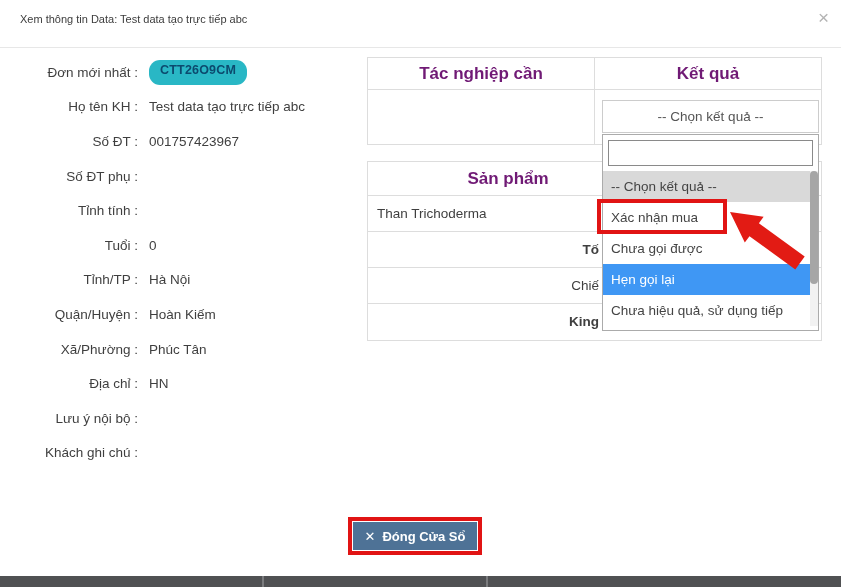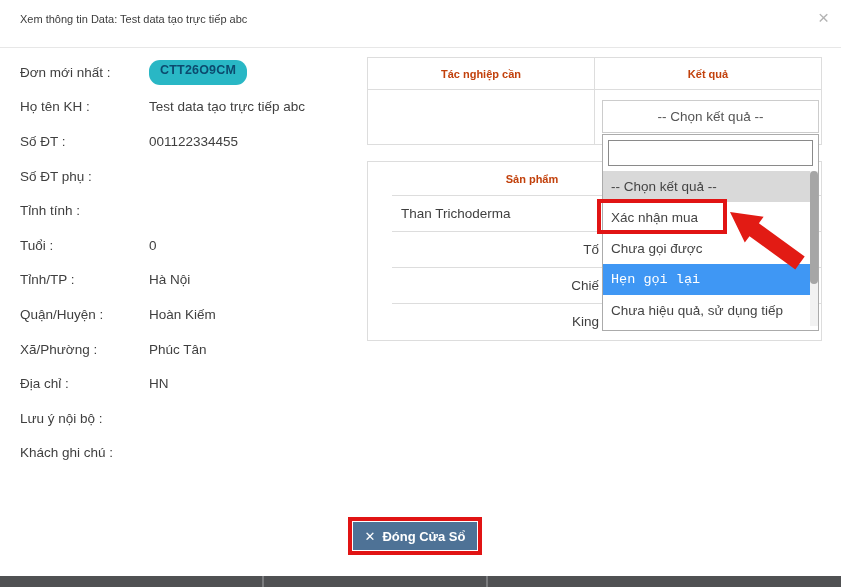--- a/index.html
+++ b/index.html
@@ -13,68 +13,68 @@
   }
   
   .modal { position:absolute; left:0; top:0; width:841px; height:576px; background:#fff; }
   .modal-title { position:absolute; left:20px; top:13px; font-size:11px; color:#3c3c3c; }
   .modal-close { position:absolute; right:12px; top:8px; font-size:19px; color:#b4b4b4; cursor:pointer; line-height:1; }
   .title-sep { position:absolute; left:0; top:47px; width:841px; height:1px; background:#e7e7e7; }
 
   
   .form { position:absolute; left:20px; top:55px; width:340px; }
   .frow { height:34.6px; display:flex; align-items:center; }
-  .flabel { width:118px; font-size:13.5px; color:#3f3f3f; flex:none; }
+  .flabel { width:118px; text-align:right; font-size:13.5px; color:#3f3f3f; flex:none; }
   .fvalue { margin-left:11px; font-size:13.5px; color:#3f3f3f; white-space:nowrap; }
   .badge {
     display:inline-block; background:#29b7c5; color:#0c4a6e; font-weight:bold;
     font-size:12.5px; padding:3px 11px 8px; border-radius:11px; letter-spacing:.2px;
   }
 
   
   .tbl { position:absolute; background:#fff; border:1px solid #ddd; }
   .table1 { left:367px; top:57px; width:455px; z-index:1; }
   .t-head { display:flex; border-bottom:1px solid #ddd; }
-  .t-head .hc { display:flex; align-items:center; justify-content:center; font-weight:bold; font-size:11px; color:#c2410c; }
+  .t-head .hc { display:flex; align-items:center; justify-content:center; font-weight:bold; font-size:17px; color:#701a75; }
   .table1 .t-head { height:32px; }
   .table1 .hc1 { width:227px; border-right:1px solid #ddd; }
   .table1 .hc2 { flex:1; }
   .t1-body { height:54px; display:flex; }
   .t1-body .bc1 { width:227px; border-right:1px solid #ddd; }
   .t1-body .bc2 { flex:1; }
 
-  .table2 { left:367px; top:161px; width:455px; z-index:1;padding-left:24px; }
+  .table2 { left:367px; top:161px; width:455px; z-index:1; }
   .table2 .t-head { height:34px; }
   .table2 .hc1 { width:281px; border-right:1px solid #ddd; }
   .table2 .hc2 { flex:1; }
   .t2-row { height:36px; line-height:35px; border-bottom:1px solid #ddd; font-size:13.5px; color:#3f3f3f; white-space:nowrap; overflow:hidden; }
   .t2-row:last-child { border-bottom:none; }
   .t2-left { padding-left:9px; text-align:left; }
   .t2-right { padding-right:222px; text-align:right; }
-  .bold { font-weight:normal; }
+  .bold { font-weight:bold; }
 
   
   .select-box {
     position:absolute; left:602px; top:100px; width:217px; height:33px; z-index:5;
     border:1px solid #ccc; background:#fff; display:flex; align-items:center; justify-content:center;
     font-size:13.5px; color:#555; cursor:pointer;
   }
   .dropdown {
     position:absolute; left:602px; top:134px; width:217px; z-index:10;
     background:#fff; border:1px solid #ababab; padding-bottom:4px;
   }
   .search-wrap { padding:5px 5px 5px; }
   .dd-search {
     width:100%; height:26px; border:1px solid #8a8a8a; background:#fff;
     font-family:"Liberation Sans", sans-serif; font-size:13px; padding:0 5px; outline:none;
   }
   .options { position:relative; }
   .option { height:31px; line-height:31px; padding-left:8px; font-size:13.5px; color:#444; white-space:nowrap; overflow:hidden; cursor:pointer; }
   .option.gray { background:#d9d9d9; }
-  .option.blue { background:#3f97f4; color:#fff;font-family:Liberation Mono, monospace; }
+  .option.blue { background:#3f97f4; color:#fff; }
   .dd-scrollbar { position:absolute; right:0; top:36px; bottom:4px; width:8px; background:#f2f2f2; }
   .dd-thumb { position:absolute; right:0; top:0; width:8px; height:113px; background:#a6a6a6; border-radius:4px; }
 
   
   .annot-rect { position:absolute; border:4px solid #e11414; z-index:20; }
   .rect-option { left:597px; top:199px; width:130px; height:35px; }
   .rect-button { left:348px; top:517px; width:134px; height:38px; }
   .annot-arrow { position:absolute; left:727px; top:205px; width:80px; height:66px; z-index:21; }
 
   
@@ -102,21 +102,21 @@
     <div class="frow">
       <div class="flabel">Đơn mới nhất :</div>
       <div class="fvalue"><span class="badge">CTT26O9CM</span></div>
     </div>
     <div class="frow">
       <div class="flabel">Họ tên KH :</div>
       <div class="fvalue">Test data tạo trực tiếp abc</div>
     </div>
     <div class="frow">
       <div class="flabel">Số ĐT :</div>
-      <div class="fvalue">001122334455</div>
+      <div class="fvalue">001757423967</div>
     </div>
     <div class="frow">
       <div class="flabel">Số ĐT phụ :</div>
       <div class="fvalue"></div>
     </div>
     <div class="frow">
       <div class="flabel">Tỉnh tính :</div>
       <div class="fvalue"></div>
     </div>
     <div class="frow">

